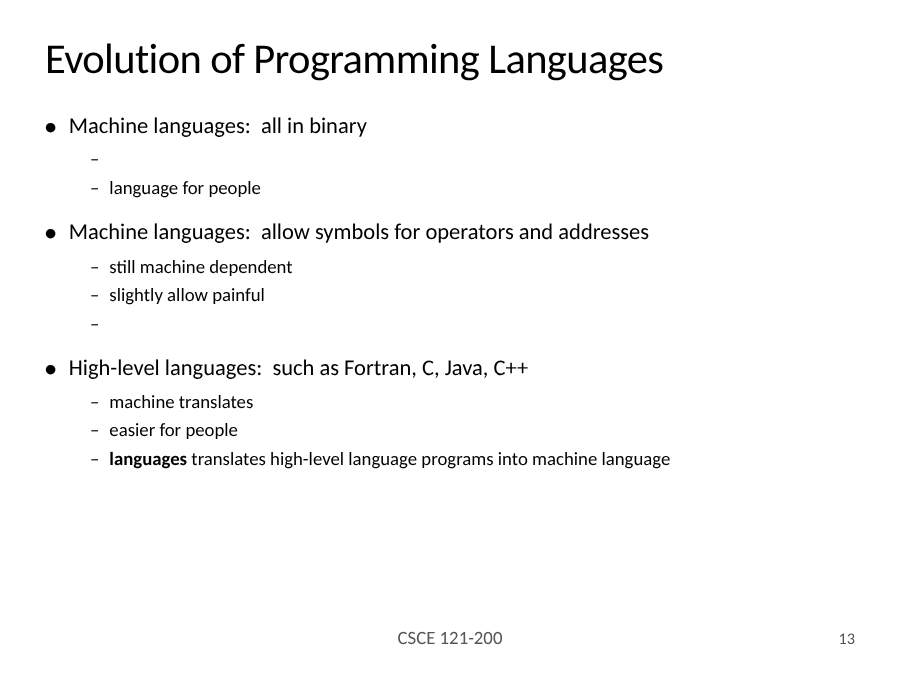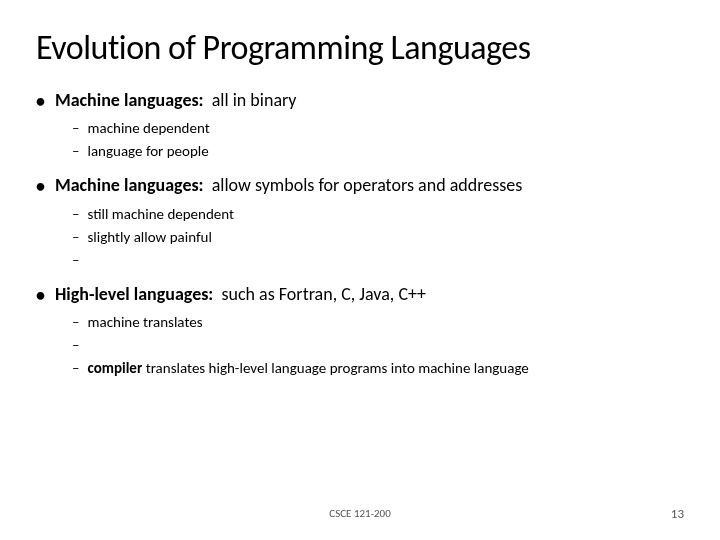--- a/index.html
+++ b/index.html
@@ -56,21 +56,21 @@
       flex-shrink: 0;
     }
 
     .bullet-text {
       font-size: 18px;
       font-weight: 400;
       line-height: 1.3;
     }
 
     .bullet-text strong {
-      font-weight: 700;
+      font-weight: 400;
     }
 
     .sub-bullets {
       margin-left: 36px;
       margin-bottom: 8px;
     }
 
     .sub-bullet {
       display: flex;
       align-items: flex-start;
@@ -86,21 +86,21 @@
 
     .footer {
       display: flex;
       justify-content: center;
       align-items: center;
       padding-top: 8px;
       position: relative;
     }
 
     .footer-course {
-      font-size: 11px;
+      font-size: 15px;
       color: #555555;
       text-align: center;
     }
 
     .footer-page {
       font-size: 13px;
       color: #555555;
       position: absolute;
       right: 0;
     }
@@ -116,21 +116,20 @@
     <div>
       <div class="bullet-main">
         <span class="bullet-dot">•</span>
         <span class="bullet-text">
           <strong>Machine languages:</strong>&nbsp; all in binary
         </span>
       </div>
       <div class="sub-bullets">
         <div class="sub-bullet">
           <span class="sub-dash">–</span>
-          <span>machine dependent</span>
         </div>
         <div class="sub-bullet">
           <span class="sub-dash">–</span>
           <span>language for people</span>
         </div>
       </div>
     </div>
 
     <div>
       <div class="bullet-main">
@@ -161,24 +160,25 @@
           <strong>High-level languages:</strong>&nbsp; such as Fortran, C, Java, C++
         </span>
       </div>
       <div class="sub-bullets">
         <div class="sub-bullet">
           <span class="sub-dash">–</span>
           <span>machine translates</span>
         </div>
         <div class="sub-bullet">
           <span class="sub-dash">–</span>
+          <span>easier for people</span>
         </div>
         <div class="sub-bullet">
           <span class="sub-dash">–</span>
-          <span><strong>compiler</strong> translates high-level language programs into machine language</span>
+          <span><strong>languages</strong> translates high-level language programs into machine language</span>
         </div>
       </div>
     </div>
 
   </div>
 
   <div class="footer">
     <span class="footer-course">CSCE 121-200</span>
     <span class="footer-page">13</span>
   </div>

